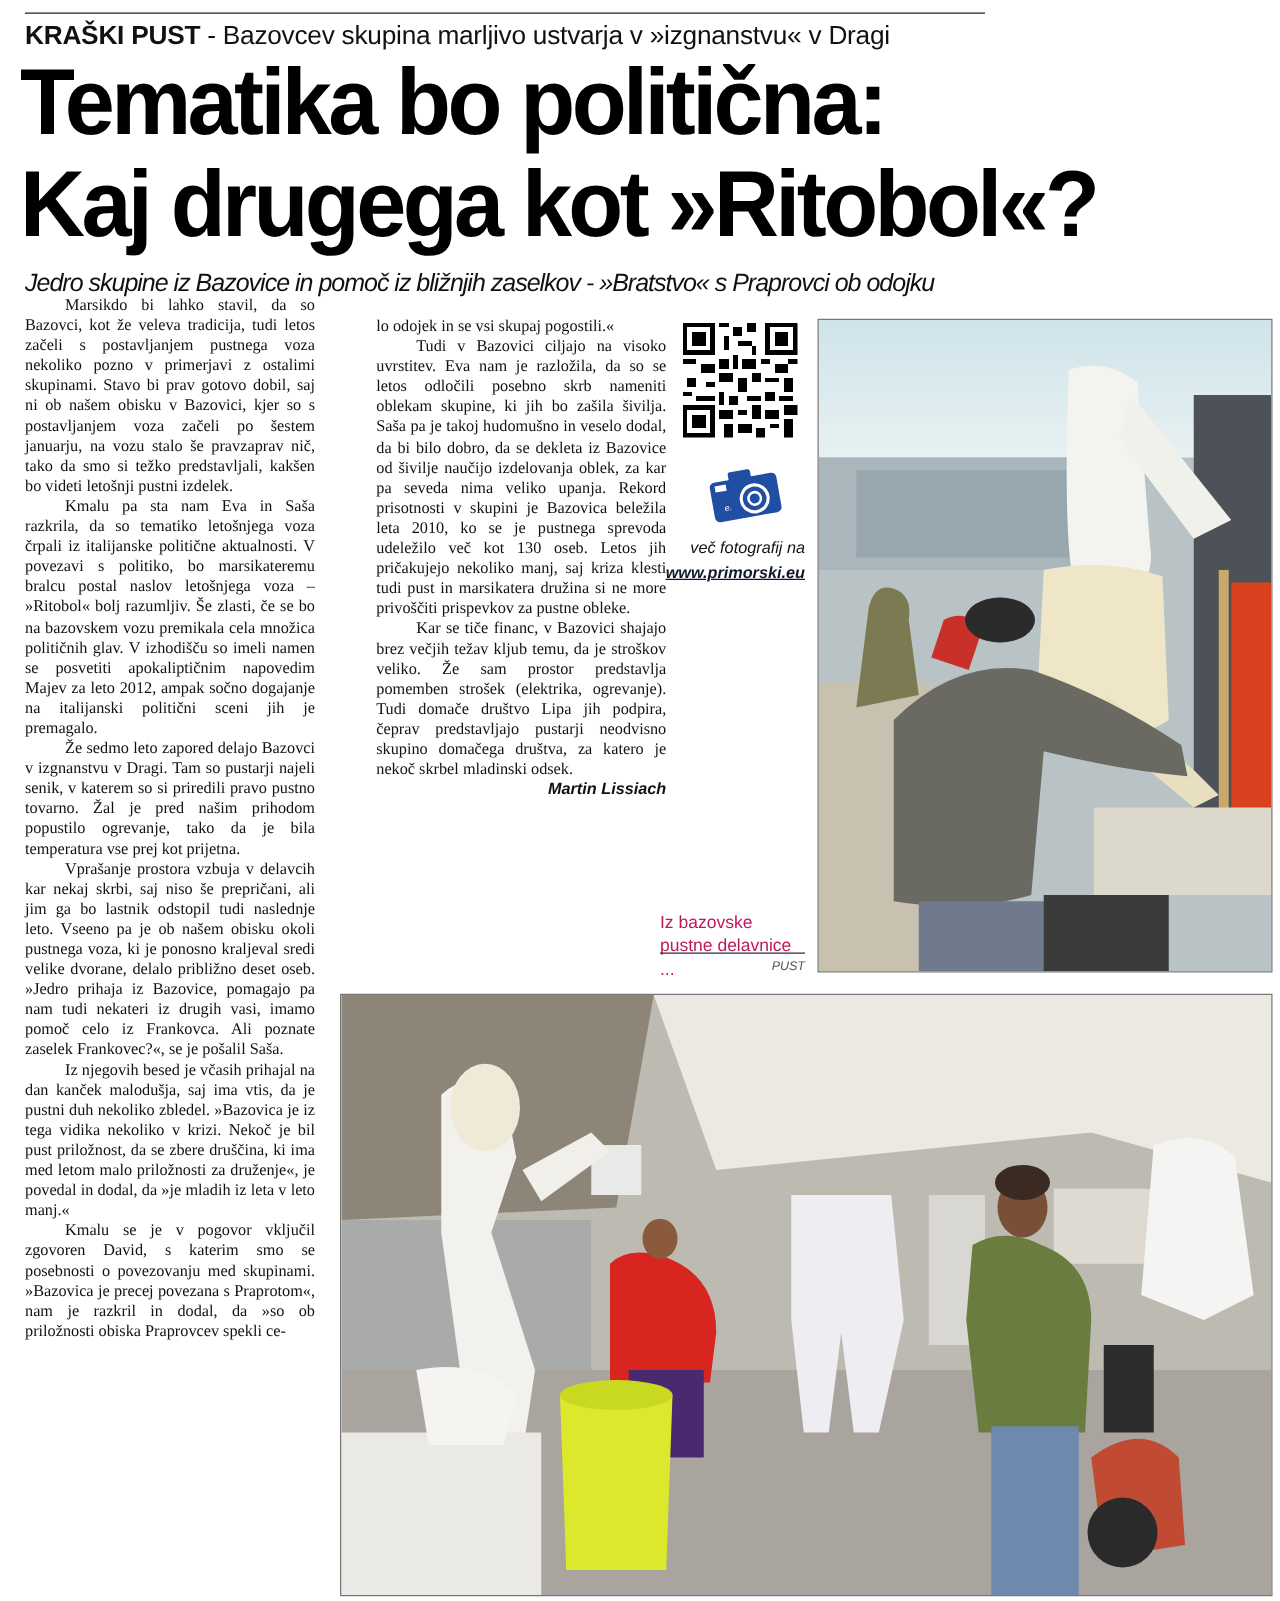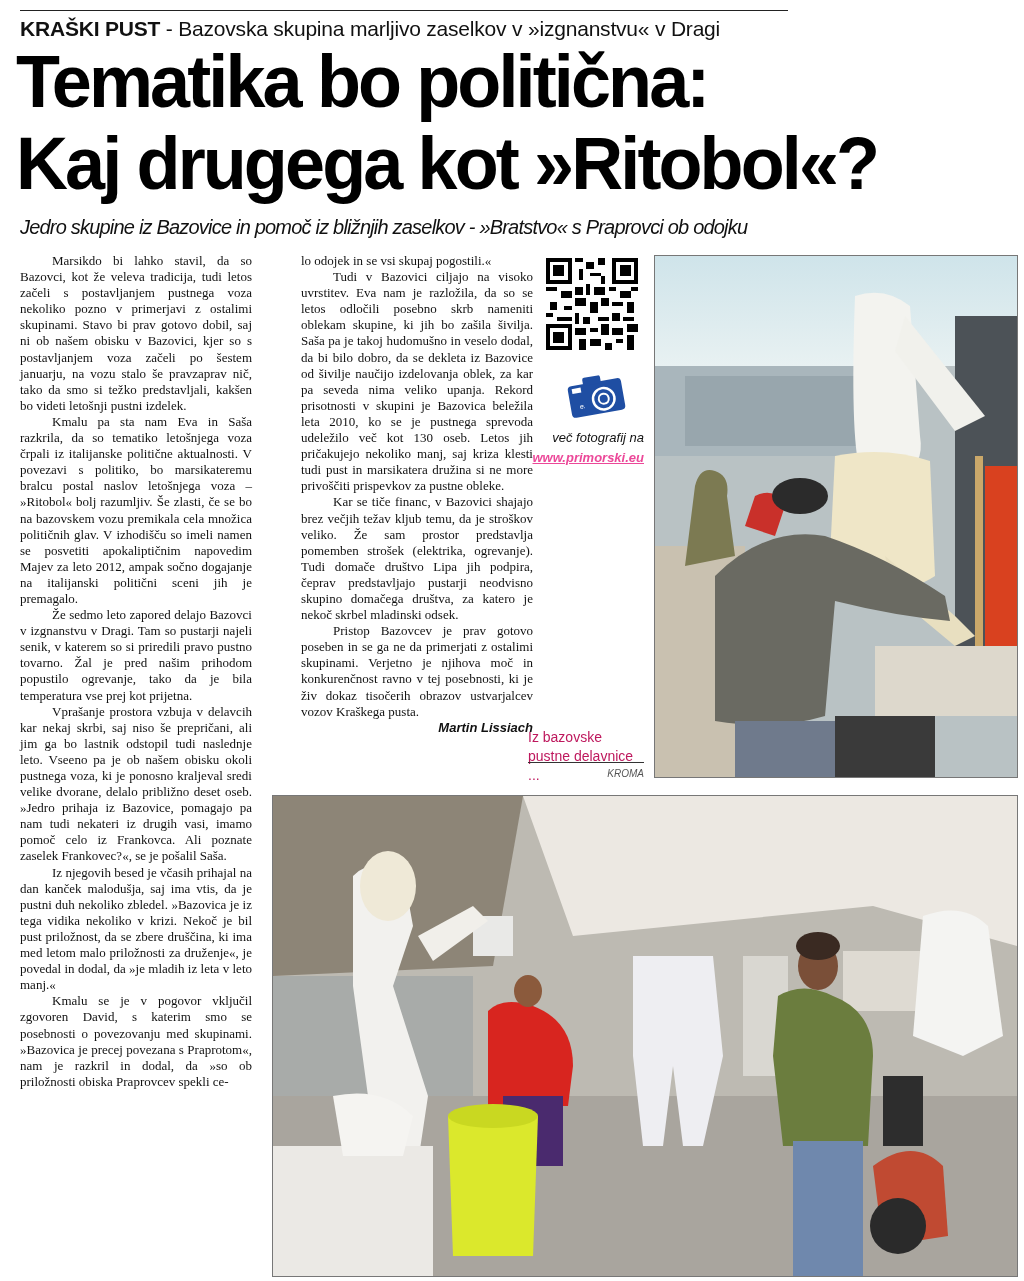--- a/index.html
+++ b/index.html
@@ -5,42 +5,42 @@
     html, body { margin: 0; padding: 0; background: #ffffff; }
     body { width: 1024px; height: 1281px; position: relative; overflow: hidden; color: #111; }
     .top-rule { position: absolute; left: 20px; top: 10px; width: 768px; height: 1px; background: #222; }
     .kicker { position: absolute; left: 20px; top: 16px; font-family: "Liberation Sans", "DejaVu Sans", sans-serif; font-size: 21px; line-height: 26px; white-space: nowrap; letter-spacing: -0.2px; }
     .kicker .k-bold { font-weight: bold; }
     .headline { position: absolute; left: 16px; top: 40px; font-family: "Liberation Sans", "DejaVu Sans", sans-serif; font-weight: bold; font-size: 75px; line-height: 82px; letter-spacing: -3px; white-space: nowrap; color: #000; transform: scaleX(0.96); transform-origin: left top; }
     .subhead { position: absolute; left: 20px; top: 212px; font-family: "Liberation Sans", "DejaVu Sans", sans-serif; font-style: italic; font-size: 20px; line-height: 30px; white-space: nowrap; letter-spacing: -0.8px; color: #111; }
     .col { position: absolute; font-family: "Liberation Serif", "DejaVu Serif", serif; font-size: 13px; line-height: 16.1px; text-align: justify; hyphens: manual; color: #111; }
     .col p { margin: 0; text-indent: 32px; }
     .col p.noindent { text-indent: 0; }
-    .col1 { left: 20px; top: 253px; width: 232px; }
+    .col1 { left: 20px; top: 236px; width: 232px; }
     .col2 { left: 301px; top: 253px; width: 232px; }
     .byline { font-family: "Liberation Sans", "DejaVu Sans", sans-serif; font-weight: bold; font-style: italic; text-align: right; text-indent: 0 !important; font-size: 13px; }
     .qr { position: absolute; left: 546px; top: 258px; width: 92px; height: 92px; }
     .camera { position: absolute; left: 565px; top: 370px; width: 62px; height: 50px; }
     .more-photos { position: absolute; left: 528px; top: 428px; width: 116px; text-align: right; font-family: "Liberation Sans", "DejaVu Sans", sans-serif; font-style: italic; font-size: 13px; line-height: 20px; }
-    .more-photos .link { color: #ec4899; font-weight: bold; text-decoration: underline; }
+    .more-photos .link { color: #0f172a; font-weight: bold; text-decoration: underline; }
     .caption { position: absolute; left: 528px; top: 728px; width: 116px; text-align: left; font-family: "Liberation Sans", "DejaVu Sans", sans-serif; font-size: 14px; line-height: 19px; color: #be185d; }
     .cap-rule { position: absolute; left: 528px; top: 762px; width: 116px; height: 1px; background: #333; }
     .credit { position: absolute; left: 528px; top: 768px; width: 116px; text-align: right; font-family: "Liberation Sans", "DejaVu Sans", sans-serif; font-style: italic; font-size: 10px; color: #555; }
     .photo { position: absolute; overflow: hidden; border: 1px solid #777; }
     .photo1 { left: 654px; top: 255px; width: 362px; height: 521px; }
     .photo2 { left: 272px; top: 795px; width: 744px; height: 480px; }
     .photo svg { width: 100%; height: 100%; display: block; }
   </style>
 </head>
 <body>
 
 <div class="top-rule"></div>
 
 <div class="kicker">
-  <span class="k-bold">KRAŠKI PUST</span><span> - Bazovska skupina marljivo zaselkov v »izgnanstvu« v Dragi</span>
+  <span class="k-bold">KRAŠKI PUST</span><span> - Bazovcev skupina marljivo ustvarja v »izgnanstvu« v Dragi</span>
 </div>
 
 <div class="headline">
   <div>Tematika bo politična:</div>
   <div>Kaj drugega kot »Ritobol«?</div>
 </div>
 
 <div class="subhead">Jedro skupine iz Bazovice in pomoč iz bližnjih zaselkov - »Bratstvo« s Praprovci ob odojku</div>
 
 <div class="col col1">
@@ -49,21 +49,20 @@
   <p>Že sedmo leto zapored delajo Bazovci v izgnanstvu v Dragi. Tam so pustarji najeli senik, v katerem so si priredili pravo pustno tovarno. Žal je pred našim prihodom popustilo ogrevanje, tako da je bila temperatura vse prej kot prijetna.</p>
   <p>Vprašanje prostora vzbuja v delavcih kar nekaj skrbi, saj niso še prepričani, ali jim ga bo lastnik odstopil tudi naslednje leto. Vseeno pa je ob našem obisku okoli pustnega voza, ki je ponosno kraljeval sredi velike dvorane, delalo približno deset oseb. »Jedro prihaja iz Bazovice, pomagajo pa nam tudi nekateri iz drugih vasi, imamo pomoč celo iz Frankovca. Ali poznate zaselek Frankovec?«, se je pošalil Saša.</p>
   <p>Iz njegovih besed je včasih prihajal na dan kanček malodušja, saj ima vtis, da je pustni duh nekoliko zbledel. »Bazovica je iz tega vidika nekoliko v krizi. Nekoč je bil pust priložnost, da se zbere druščina, ki ima med letom malo priložnosti za druženje«, je povedal in dodal, da »je mladih iz leta v leto manj.«</p>
   <p>Kmalu se je v pogovor vključil zgovoren David, s katerim smo se posebnosti o povezovanju med skupinami. »Bazovica je precej povezana s Praprotom«, nam je razkril in dodal, da »so ob priložnosti obiska Praprovcev spekli ce-</p>
 </div>
 
 <div class="col col2">
   <p class="noindent">lo odojek in se vsi skupaj pogostili.«</p>
   <p>Tudi v Bazovici ciljajo na visoko uvrstitev. Eva nam je razložila, da so se letos odločili posebno skrb nameniti oblekam skupine, ki jih bo zašila šivilja. Saša pa je takoj hudomušno in veselo dodal, da bi bilo dobro, da se dekleta iz Bazovice od šivilje naučijo izdelovanja oblek, za kar pa seveda nima veliko upanja. Rekord prisotnosti v skupini je Bazovica beležila leta 2010, ko se je pustnega sprevoda udeležilo več kot 130 oseb. Letos jih pričakujejo nekoliko manj, saj kriza klesti tudi pust in marsikatera družina si ne more privoščiti prispevkov za pustne obleke.</p>
   <p>Kar se tiče financ, v Bazovici shajajo brez večjih težav kljub temu, da je stroškov veliko. Že sam prostor predstavlja pomemben strošek (elektrika, ogrevanje). Tudi domače društvo Lipa jih podpira, čeprav predstavljajo pustarji neodvisno skupino domačega društva, za katero je nekoč skrbel mladinski odsek.</p>
-  <p>Pristop Bazovcev je prav gotovo poseben in se ga ne da primerjati z ostalimi skupinami. Verjetno je njihova moč in konkurenčnost ravno v tej posebnosti, ki je živ dokaz tisočerih obrazov ustvarjalcev vozov Kraškega pusta.</p>
   <p class="byline">Martin Lissiach</p>
 </div>
 
 <div class="qr">
   <svg viewBox="0 0 25 25" shape-rendering="crispEdges">
     <rect width="25" height="25" fill="#fff"></rect>
     <g fill="#000">
       <rect x="0" y="0" width="7" height="7"></rect>
         <rect x="1" y="1" width="5" height="5" fill="#fff"></rect>
         <rect x="2" y="2" width="3" height="3"></rect>
@@ -160,21 +159,21 @@
     <path d="M60 320 Q110 270 170 280 Q230 300 290 340 L295 365 Q240 360 180 345 L170 460 Q120 475 60 465 Z" fill="#6a6a62"></path>
     <ellipse cx="145" cy="240" rx="28" ry="18" fill="#2b2b2b"></ellipse>
     <rect x="220" y="390" width="142" height="70" fill="#ddd8cc"></rect>
     <rect x="80" y="465" width="110" height="56" fill="#6f7a8c"></rect>
     <rect x="180" y="460" width="100" height="61" fill="#3a3a3a"></rect>
   </svg>
 </div>
 
 <div class="caption">Iz bazovske pustne delavnice ...</div>
 <div class="cap-rule"></div>
-<div class="credit">KROMA</div>
+<div class="credit">PUST</div>
 
 <div class="photo photo2">
   <svg viewBox="0 0 744 480" preserveAspectRatio="none">
     <rect width="744" height="480" fill="#bdbab2"></rect>
     <path d="M250 0 L744 0 L744 150 L600 110 L300 140 Z" fill="#ece8e2"></path>
     <path d="M0 0 L250 0 L220 170 L0 180 Z" fill="#8d8577"></path>
     <rect x="0" y="180" width="200" height="120" fill="#a8aba9"></rect>
     <rect x="0" y="300" width="744" height="180" fill="#a9a59e"></rect>
     <rect x="570" y="155" width="120" height="60" fill="#dedad2"></rect>
     <rect x="470" y="160" width="45" height="120" fill="#d9d7d1"></rect>

